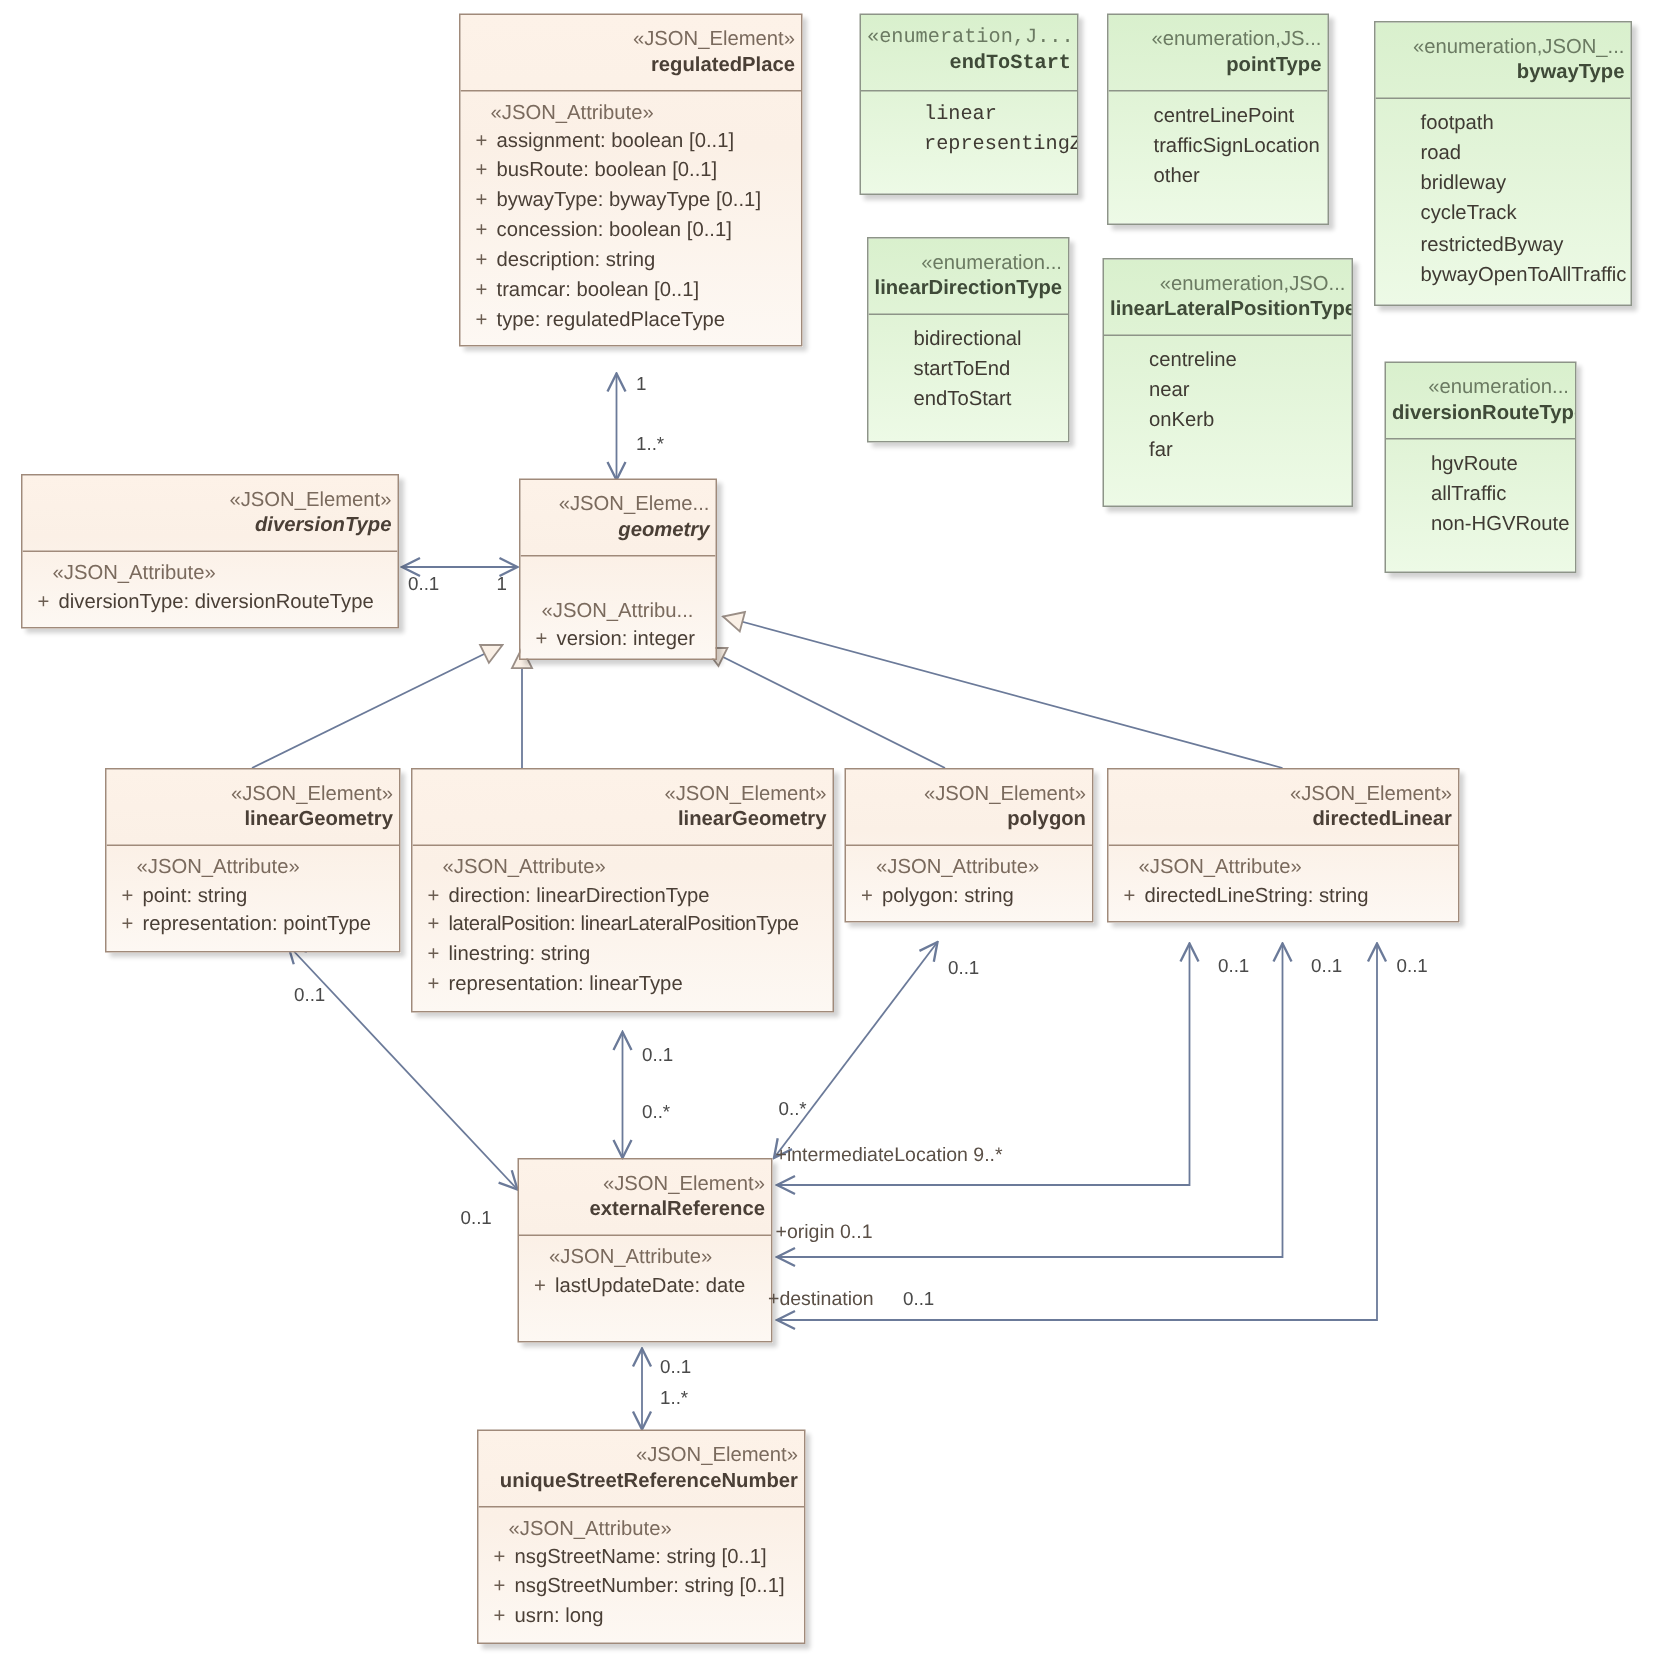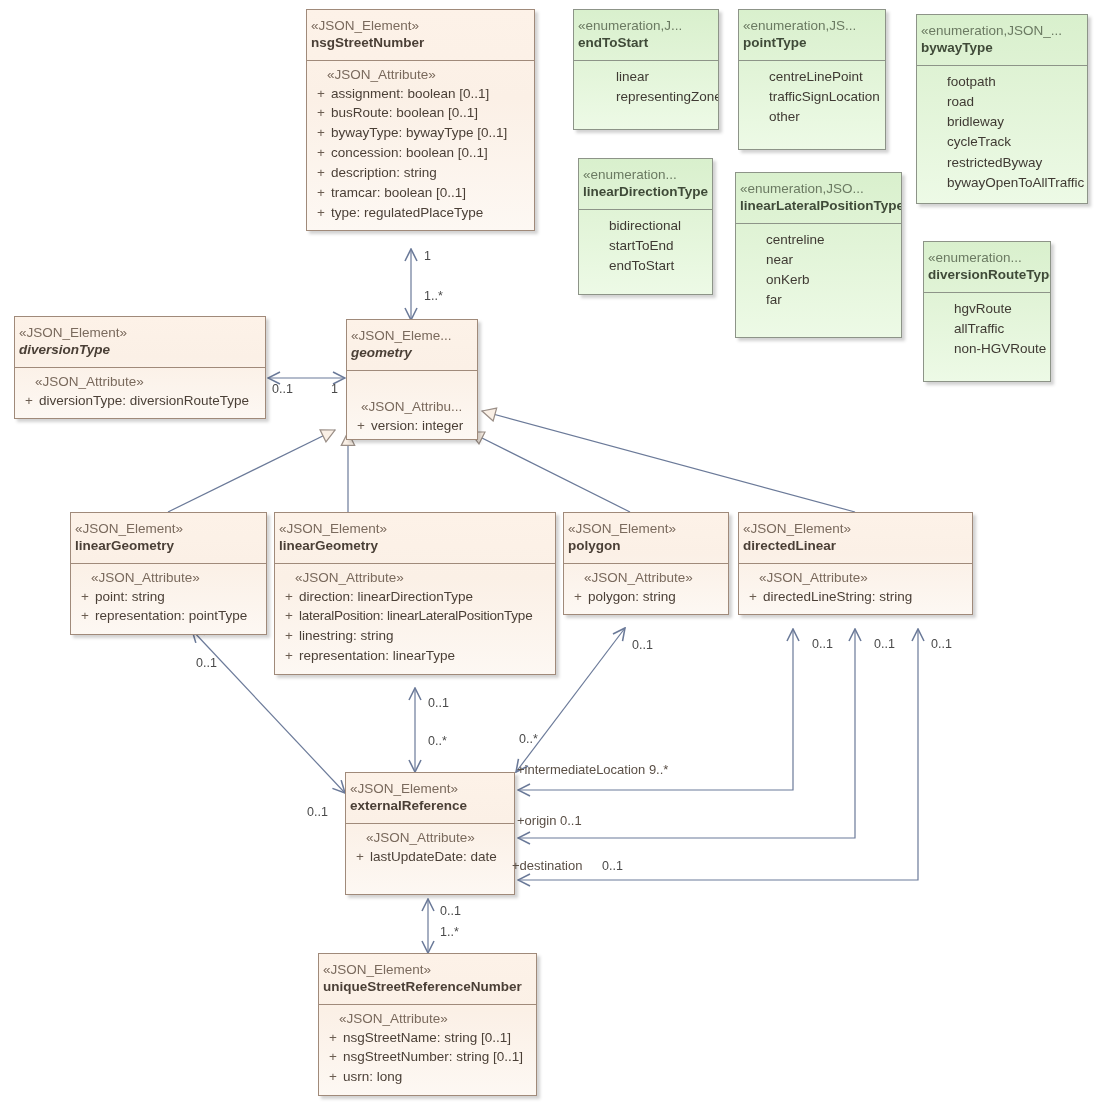--- a/index.html
+++ b/index.html
@@ -28,21 +28,21 @@
   }
   .uml-box.element {
     background: linear-gradient(to bottom, #fdf2e8 0%, #fbf0e6 40%, #fdf8f3 100%);
     border-color: #a08a7a;
   }
   .uml-box.enumeration {
     background: linear-gradient(to bottom, #d9f0cd 0%, #e2f4d8 45%, #edfae6 100%);
     border-color: #8d9488;
   }
   .uml-head {
-    text-align: left;
+    text-align: right;
     padding: 7px 4px 8px 4px;
     line-height: 1.28;
   }
   .uml-box.element .uml-head { border-bottom: 1px solid #a08a7a; }
   .uml-box.enumeration .uml-head { border-bottom: 1px solid #8d9488; }
 
   .stereo {
     display: block;
     font-size: 13.5px;
     color: #7a6a5d;
@@ -139,21 +139,21 @@
 
       <path d="M918,629 L918,880 L518,880" marker-start="url(#openArrowStart)" marker-end="url(#openArrow)"></path>
 
       <line x1="428" y1="899" x2="428" y2="953" marker-start="url(#openArrowStart)" marker-end="url(#openArrow)"></line>
     </g>
   </svg>
 
   <div class="uml-box element" style="left:306px; top:9px; width:229px;">
     <div class="uml-head">
       <span class="stereo">«JSON_Element»</span>
-      <span class="cname">nsgStreetNumber</span>
+      <span class="cname">regulatedPlace</span>
     </div>
     <div class="uml-body">
       <div class="attr-stereo">«JSON_Attribute»</div>
       <div class="attr-row">
           <span class="attr-vis">+</span>
           <span class="attr-text">assignment: boolean [0..1]</span>
         </div>
       <div class="attr-row">
           <span class="attr-vis">+</span>
           <span class="attr-text">busRoute: boolean [0..1]</span>
@@ -174,21 +174,21 @@
           <span class="attr-vis">+</span>
           <span class="attr-text">tramcar: boolean [0..1]</span>
         </div>
       <div class="attr-row">
           <span class="attr-vis">+</span>
           <span class="attr-text">type: regulatedPlaceType</span>
         </div>
     </div>
   </div>
 
-  <div class="uml-box enumeration" style="left:573px; top:9px; width:146px;">
+  <div class="uml-box enumeration" style="left:573px; top:9px; width:146px;font-family:Liberation Mono, monospace;">
     <div class="uml-head">
       <span class="stereo">«enumeration,J...</span>
       <span class="cname">endToStart</span>
     </div>
     <div class="uml-body" style="padding-bottom:22px;padding-left:16px;">
       <div class="enum-lit">linear</div>
       <div class="enum-lit">representingZone</div>
     </div>
   </div>
 

